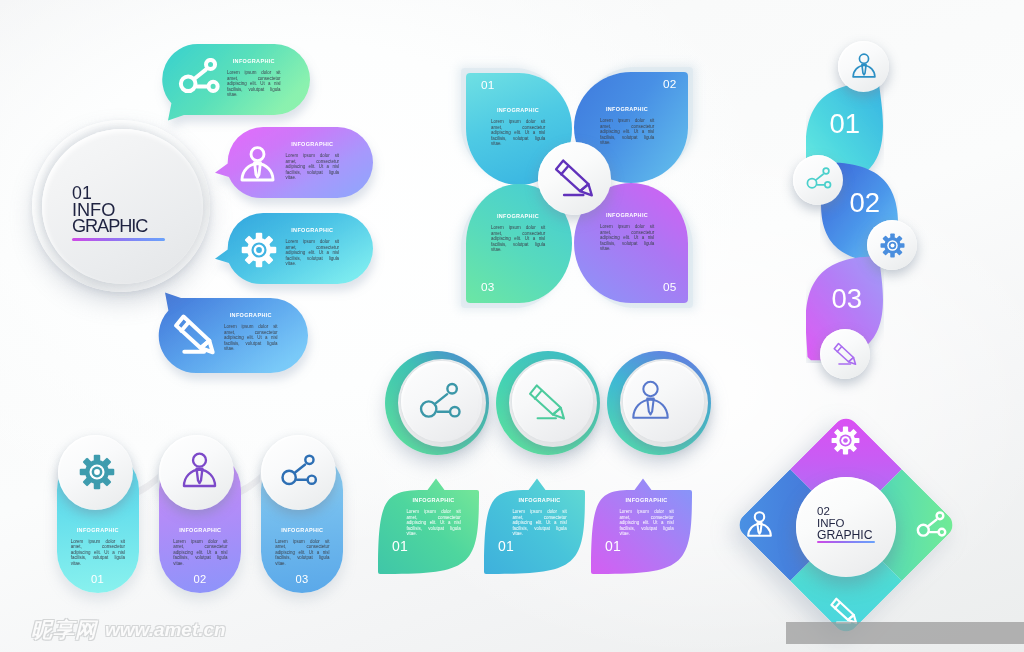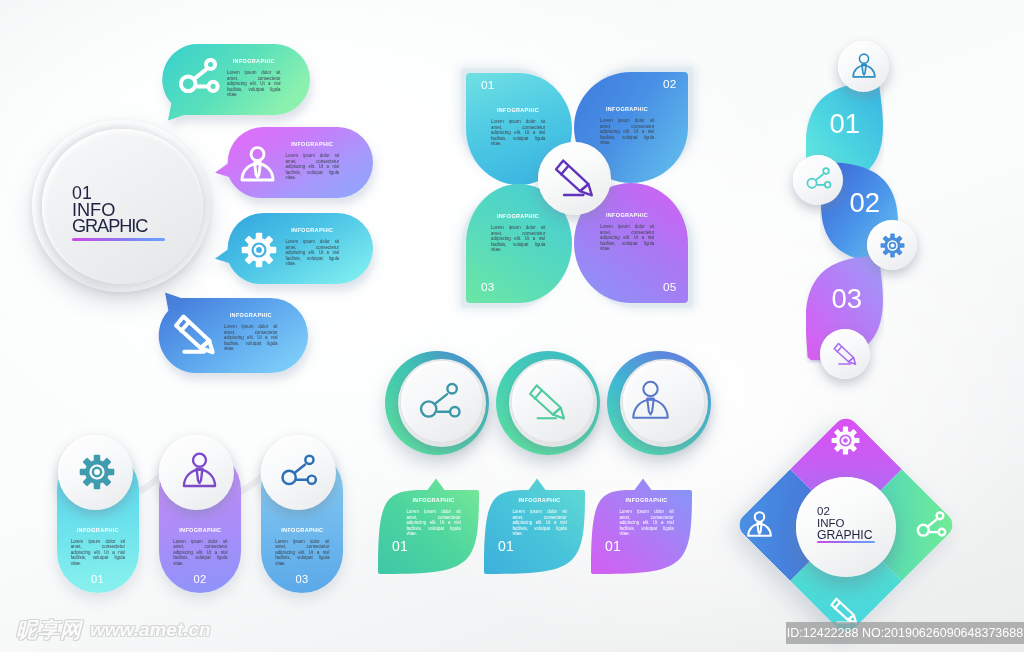--- a/index.html
+++ b/index.html
@@ -13,21 +13,21 @@
 svg{display:block;}
 
 .ttl{font-size:5.5px;letter-spacing:.33px;color:#fff;font-weight:700;text-align:center;white-space:nowrap;}
 .bodyd{font-size:4.45px;line-height:5.55px;color:#3d444f;text-align:justify;}
 .bodyw{font-size:4.45px;line-height:5.55px;color:#fff;text-align:justify;}
 .pnum{font-size:11.8px;color:#fff;font-weight:400;letter-spacing:.3px;line-height:11.8px;}
 .dc-txt{color:#1f2341;}
 .dc-num{font-size:11.5px;line-height:11.6px;letter-spacing:.2px;}
 .dc-l1{font-size:11.5px;line-height:11.6px;}
 .dc-l2{font-size:12.2px;line-height:12px;}
-.wm-logo{font-size:21px;font-weight:700;color:#fbfbfb;text-shadow:0 0 1px #c9cbcc,1px 1px 0 #d5d7d8,-1px -1px 0 #d5d7d8,1px -1px 0 #d5d7d8,-1px 1px 0 #d5d7d8;font-style:italic;letter-spacing:1px;}
+.wm-logo{font-size:21px;font-weight:700;color:#fbfbfb;text-shadow:0 0 1px #c9cbcc,1px 1px 0 #d5d7d8,-1px -1px 0 #d5d7d8,1px -1px 0 #d5d7d8,-1px 1px 0 #d5d7d8;font-style:italic;letter-spacing:1px;margin-left:15px;}
 .wm-url{font-size:19px;font-weight:700;color:#fbfbfb;font-style:italic;text-shadow:1px 1px 0 #d5d7d8,-1px -1px 0 #d5d7d8,1px -1px 0 #d5d7d8,-1px 1px 0 #d5d7d8;}
 .wm-id{font-size:12.5px;color:#fff;letter-spacing:0;}
 .leafnum{font-size:14px;color:#fff;font-weight:400;line-height:13px;letter-spacing:.3px;}
 .pillnum{font-size:11.2px;color:#fff;font-weight:400;text-align:center;line-height:11.2px;letter-spacing:.3px;}
 .wnum{font-size:27.5px;color:#fff;font-weight:400;letter-spacing:-.1px;line-height:29px;}
 .medal-face{inset:0;border-radius:50%;background:linear-gradient(150deg,#ffffff 0%,#f9fafb 40%,#eceeef 85%,#e2e4e6 100%);box-shadow:0 5px 12px rgba(120,135,155,.45), inset 1px 1px 2px rgba(255,255,255,.95);}
 .petal{}
 .mc-wrap{position:absolute;left:32px;top:120px;width:178px;height:172px;}
 .mc-outer{position:absolute;inset:0;border-radius:50%;
   background:linear-gradient(145deg,#ffffff 0%,#fbfcfc 35%,#eceeef 70%,#fdfdfd 100%);
@@ -578,14 +578,13 @@
  <div class="dc-l1">INFO</div>
  <div class="dc-l2">GRAPHIC</div>
 </div>
 <div class="abs" style="left:817px;top:540.5px;width:58px;height:2px;border-radius:2px;background:linear-gradient(90deg,#cf4ae6,#9b6bf0 40%,#7b8bf7 70%,#6aa2fb);"></div>
 
 <div class="abs" style="left:16px;top:616px;display:flex;align-items:center;gap:8px;">
   <div class="wm-logo">昵享网</div>
   <div class="wm-url">www.amet.cn</div>
 </div>
 <div class="abs" style="left:786px;top:622px;width:238px;height:22px;background:rgba(153,153,153,.72);"></div>
-<div class="abs wm-id" style="left:786px;top:622px;width:238px;height:22px;line-height:22px;text-align:center;">ID:12422288 NO:20190626090648373688</div>
 </div>
 
 </body></html>

